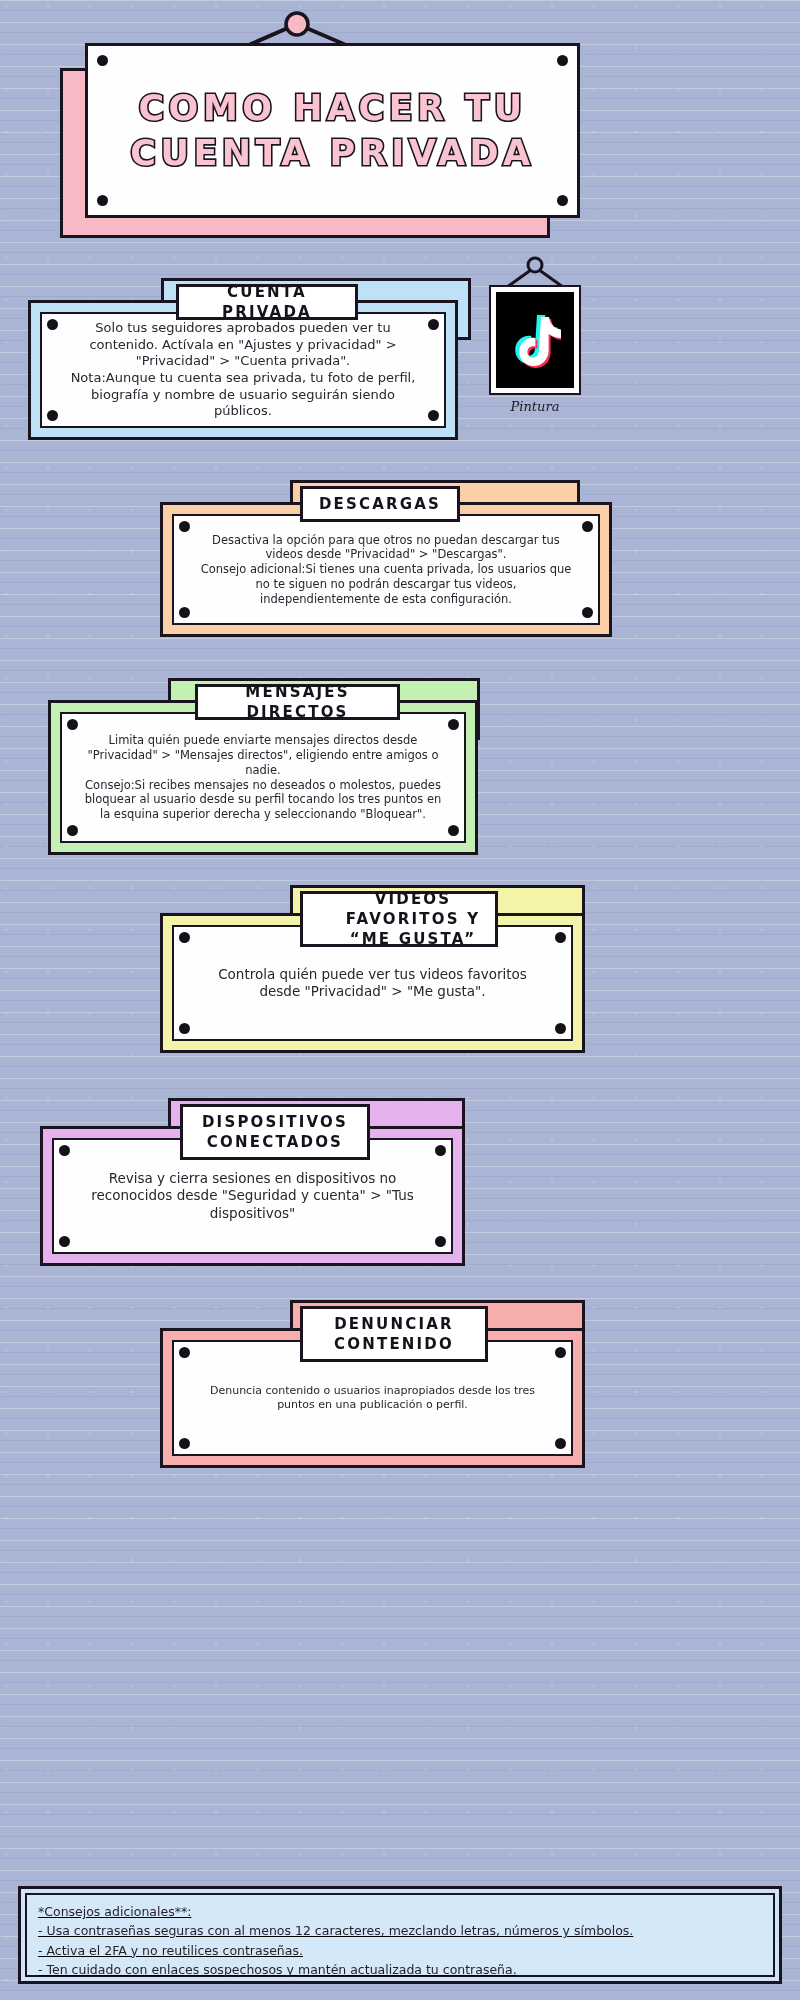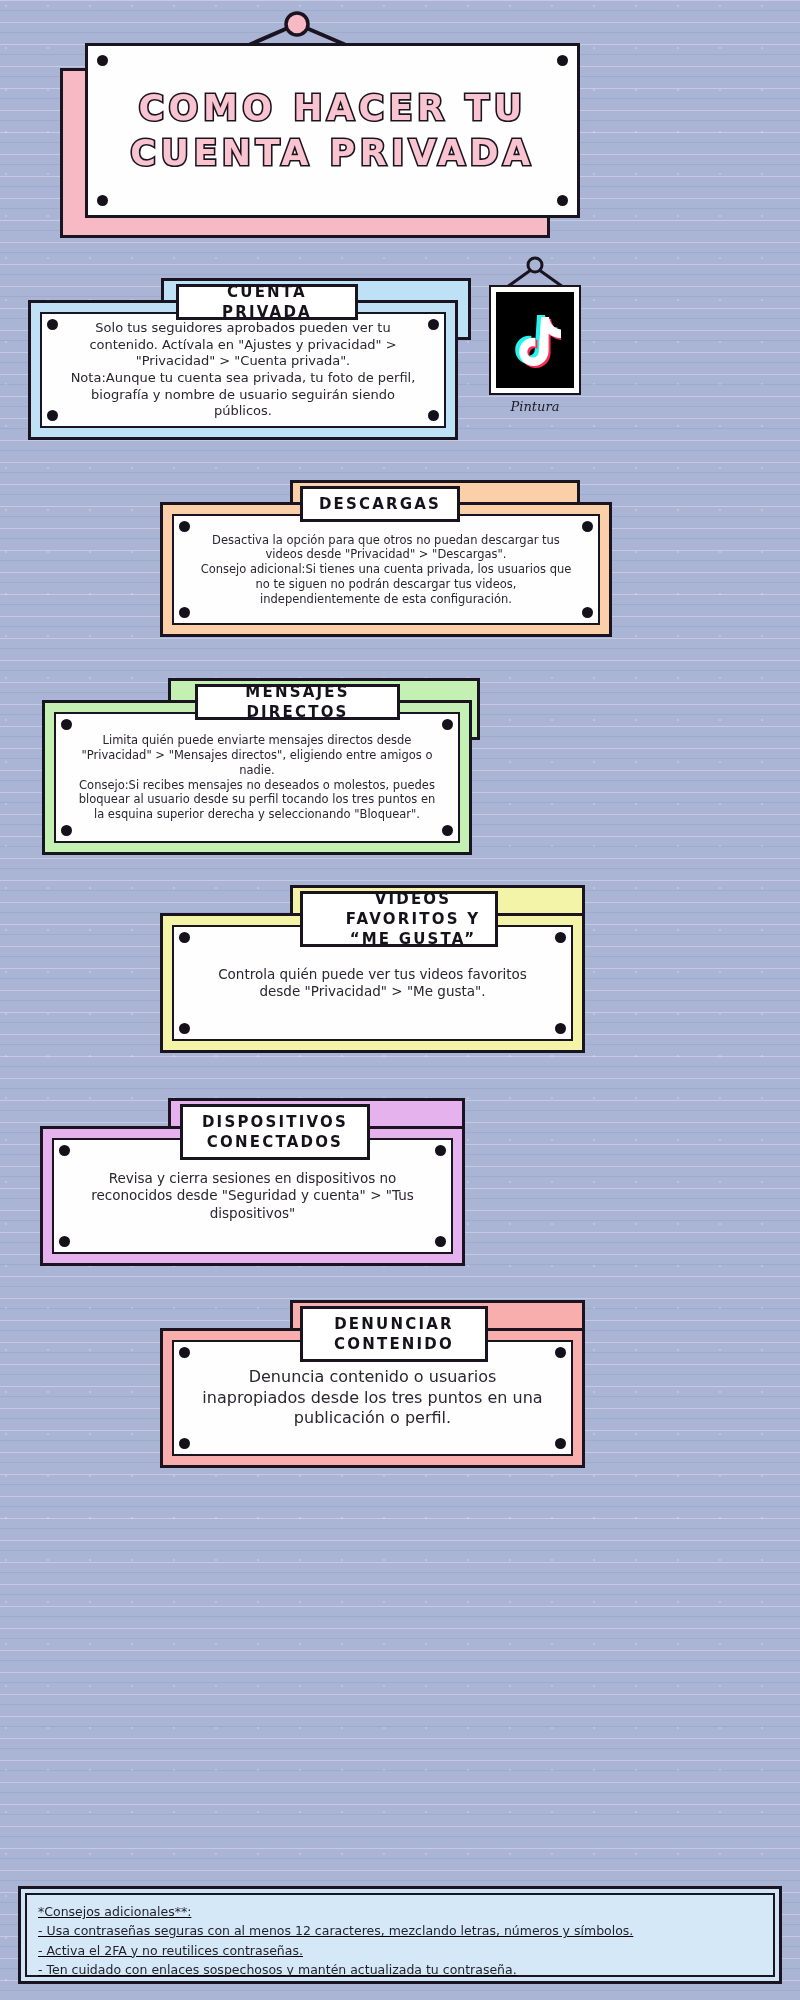--- a/index.html
+++ b/index.html
@@ -256,21 +256,21 @@
       <div class="screw" style="left:16px; bottom:16px;"></div>
       <div class="screw" style="right:16px; bottom:16px;"></div>
     </div>
     <div class="tab" style="left:140px; top:6px; width:160px; height:36px;">
       <span class="tab-text">DESCARGAS</span>
     </div>
   </div>
 
   <div class="hang-wrap" style="left:40px; top:678px; width:440px; height:178px;">
     <div class="plate" style="left:128px; top:0px; width:312px; height:62px; background:#c4f0b3;"></div>
-    <div class="card-outer" style="left:2px; top:22px; width:430px; height:155px; background:#c4f0b3;">
+    <div class="card-outer" style="left:8px; top:22px; width:430px; height:155px; background:#c4f0b3;">
       <div class="card-inner">
         <div class="body-text" style="font-size:11.5px;">Limita quién puede enviarte mensajes directos desde "Privacidad" &gt; "Mensajes directos", eligiendo entre amigos o nadie.
 Consejo:Si recibes mensajes no deseados o molestos, puedes bloquear al usuario desde su perfil tocando los tres puntos en la esquina superior derecha y seleccionando "Bloquear".</div>
       </div>
       <div class="screw" style="left:16px; top:16px;"></div>
       <div class="screw" style="right:16px; top:16px;"></div>
       <div class="screw" style="left:16px; bottom:16px;"></div>
       <div class="screw" style="right:16px; bottom:16px;"></div>
     </div>
     <div class="tab" style="left:155px; top:6px; width:205px; height:36px;">
@@ -309,21 +309,21 @@
     <div class="tab" style="left:140px; top:6px; width:190px; height:56px;">
       <span class="tab-text">DISPOSITIVOS
 CONECTADOS</span>
     </div>
   </div>
 
   <div class="hang-wrap" style="left:160px; top:1300px; width:435px; height:170px;">
     <div class="plate" style="left:130px; top:0px; width:295px; height:70px; background:#f9aeae;"></div>
     <div class="card-outer" style="left:0px; top:28px; width:425px; height:140px; background:#f9aeae;">
       <div class="card-inner">
-        <div class="body-text" style="font-size:16px;">Denuncia contenido o usuarios inapropiados desde los tres puntos en una publicación o perfil.</div>
+        <div class="body-text" style="font-size:11px;">Denuncia contenido o usuarios inapropiados desde los tres puntos en una publicación o perfil.</div>
       </div>
       <div class="screw" style="left:16px; top:16px;"></div>
       <div class="screw" style="right:16px; top:16px;"></div>
       <div class="screw" style="left:16px; bottom:16px;"></div>
       <div class="screw" style="right:16px; bottom:16px;"></div>
     </div>
     <div class="tab" style="left:140px; top:6px; width:188px; height:56px;">
       <span class="tab-text">DENUNCIAR
 CONTENIDO</span>
     </div>

